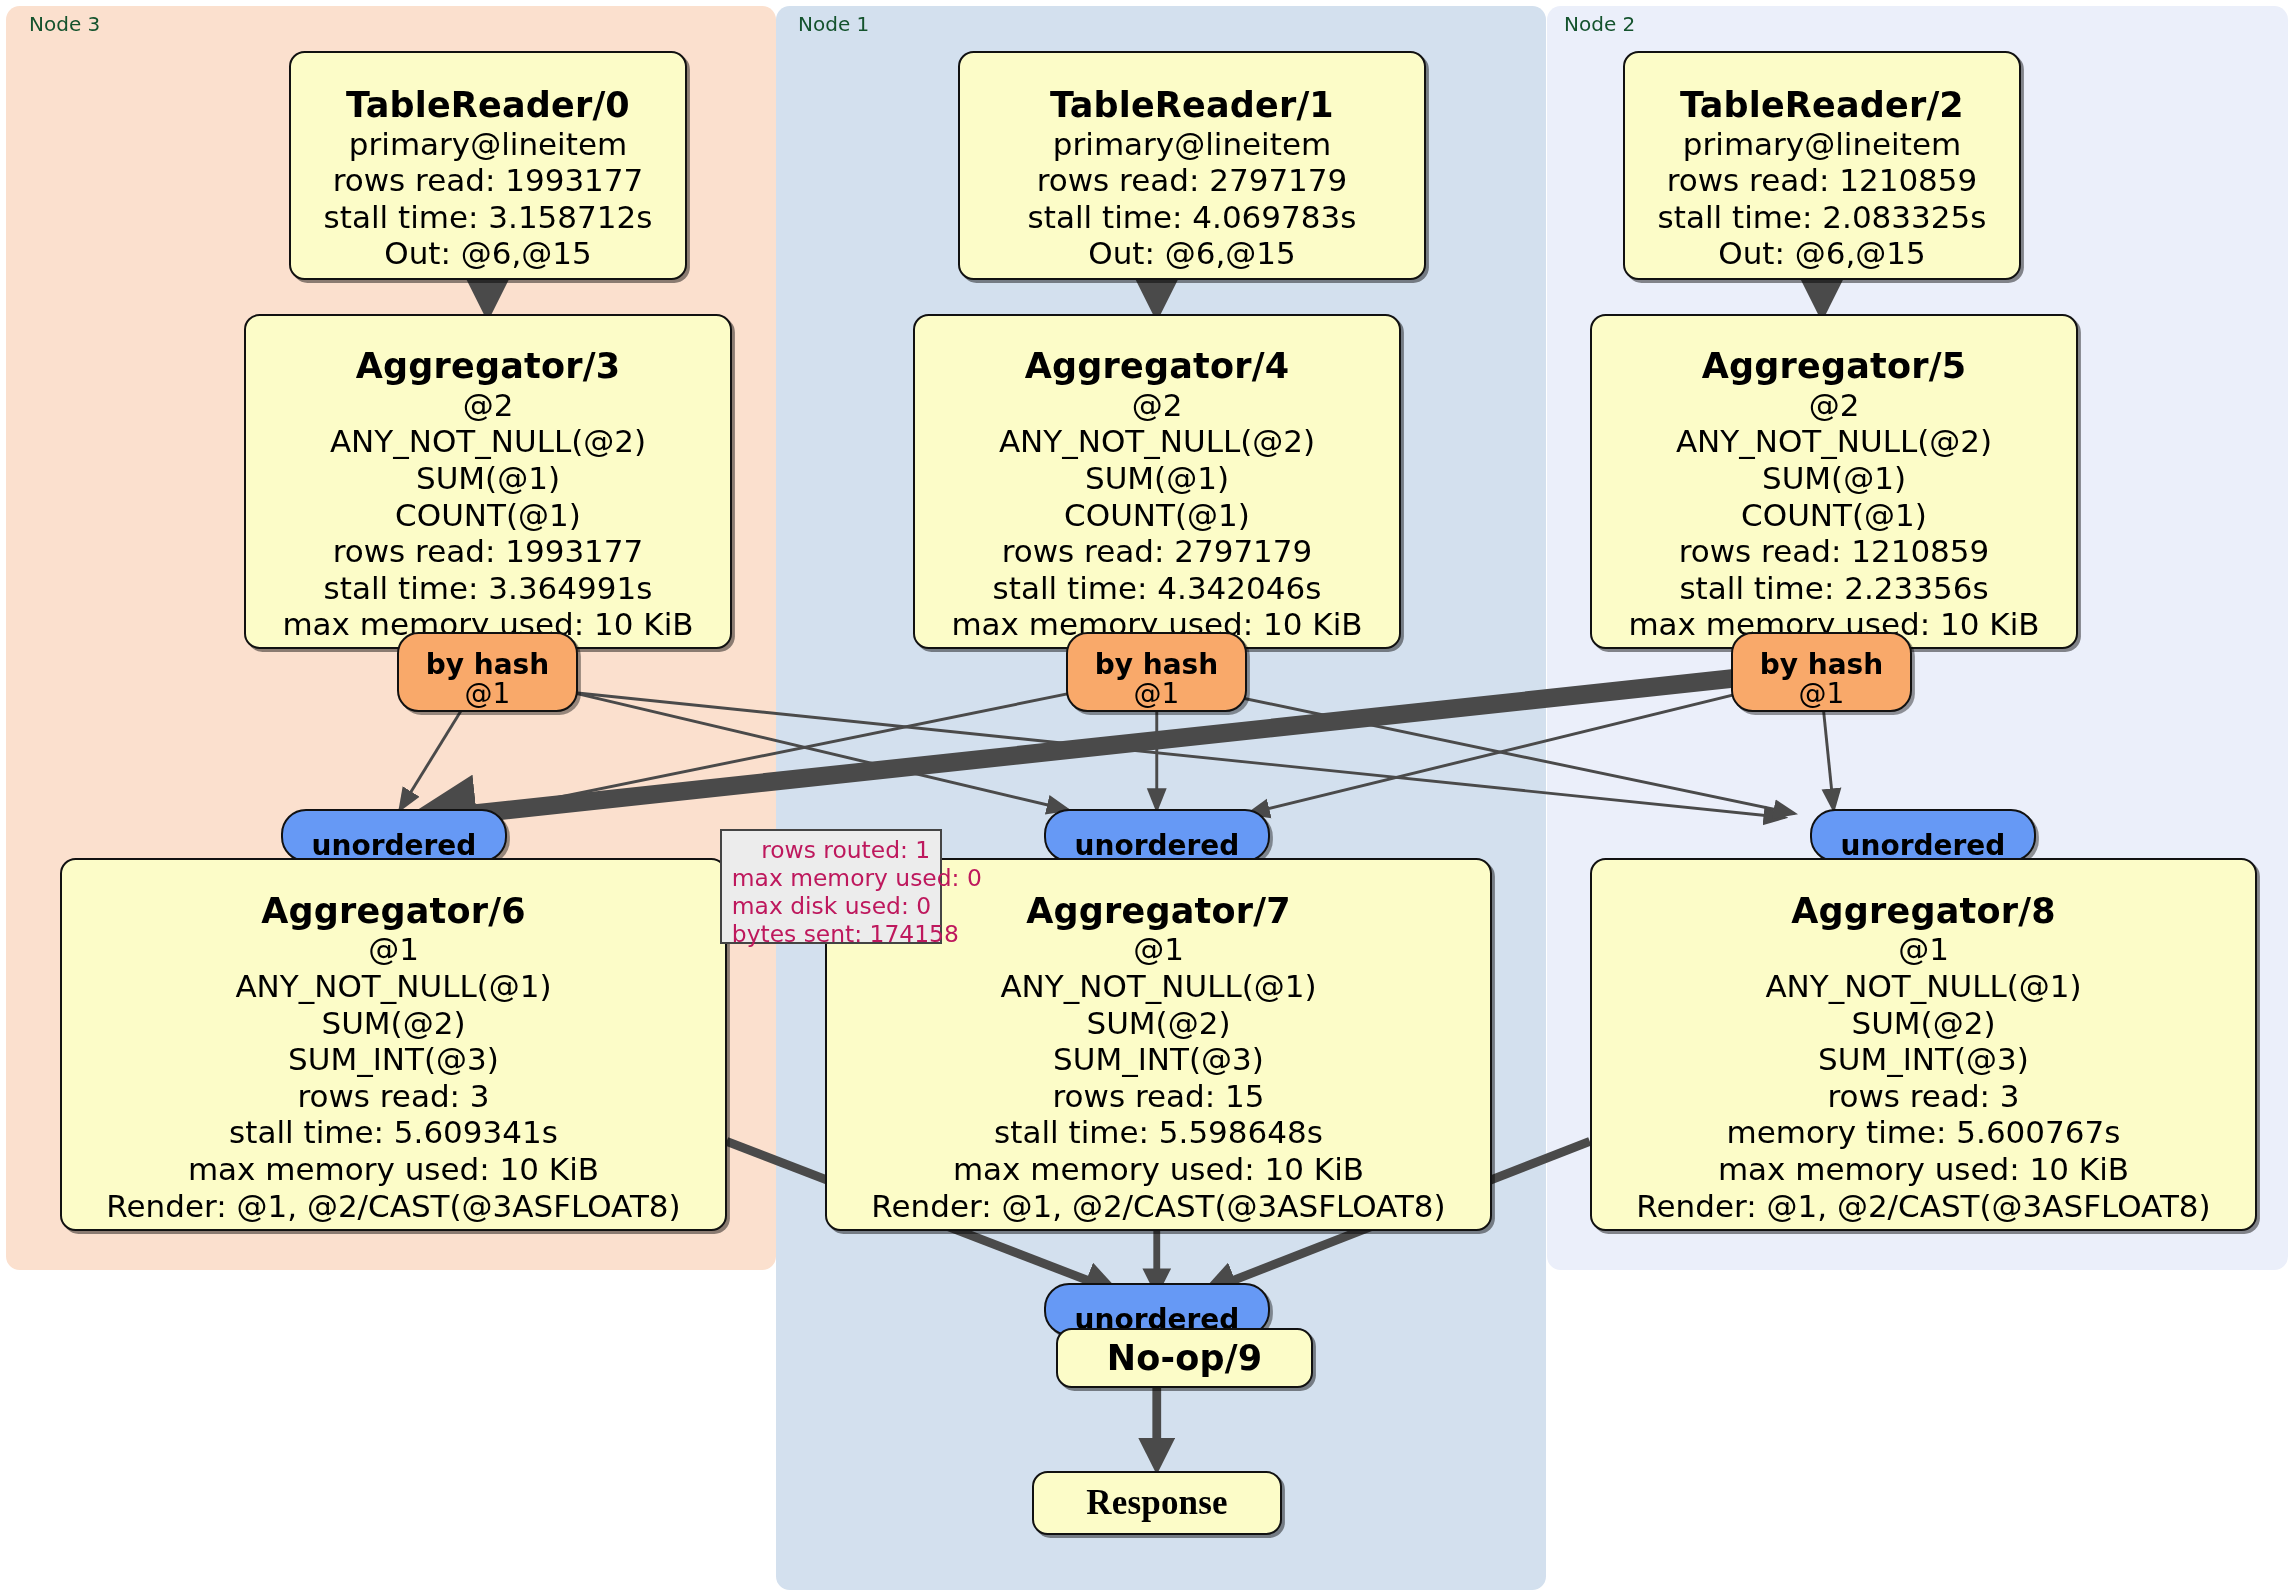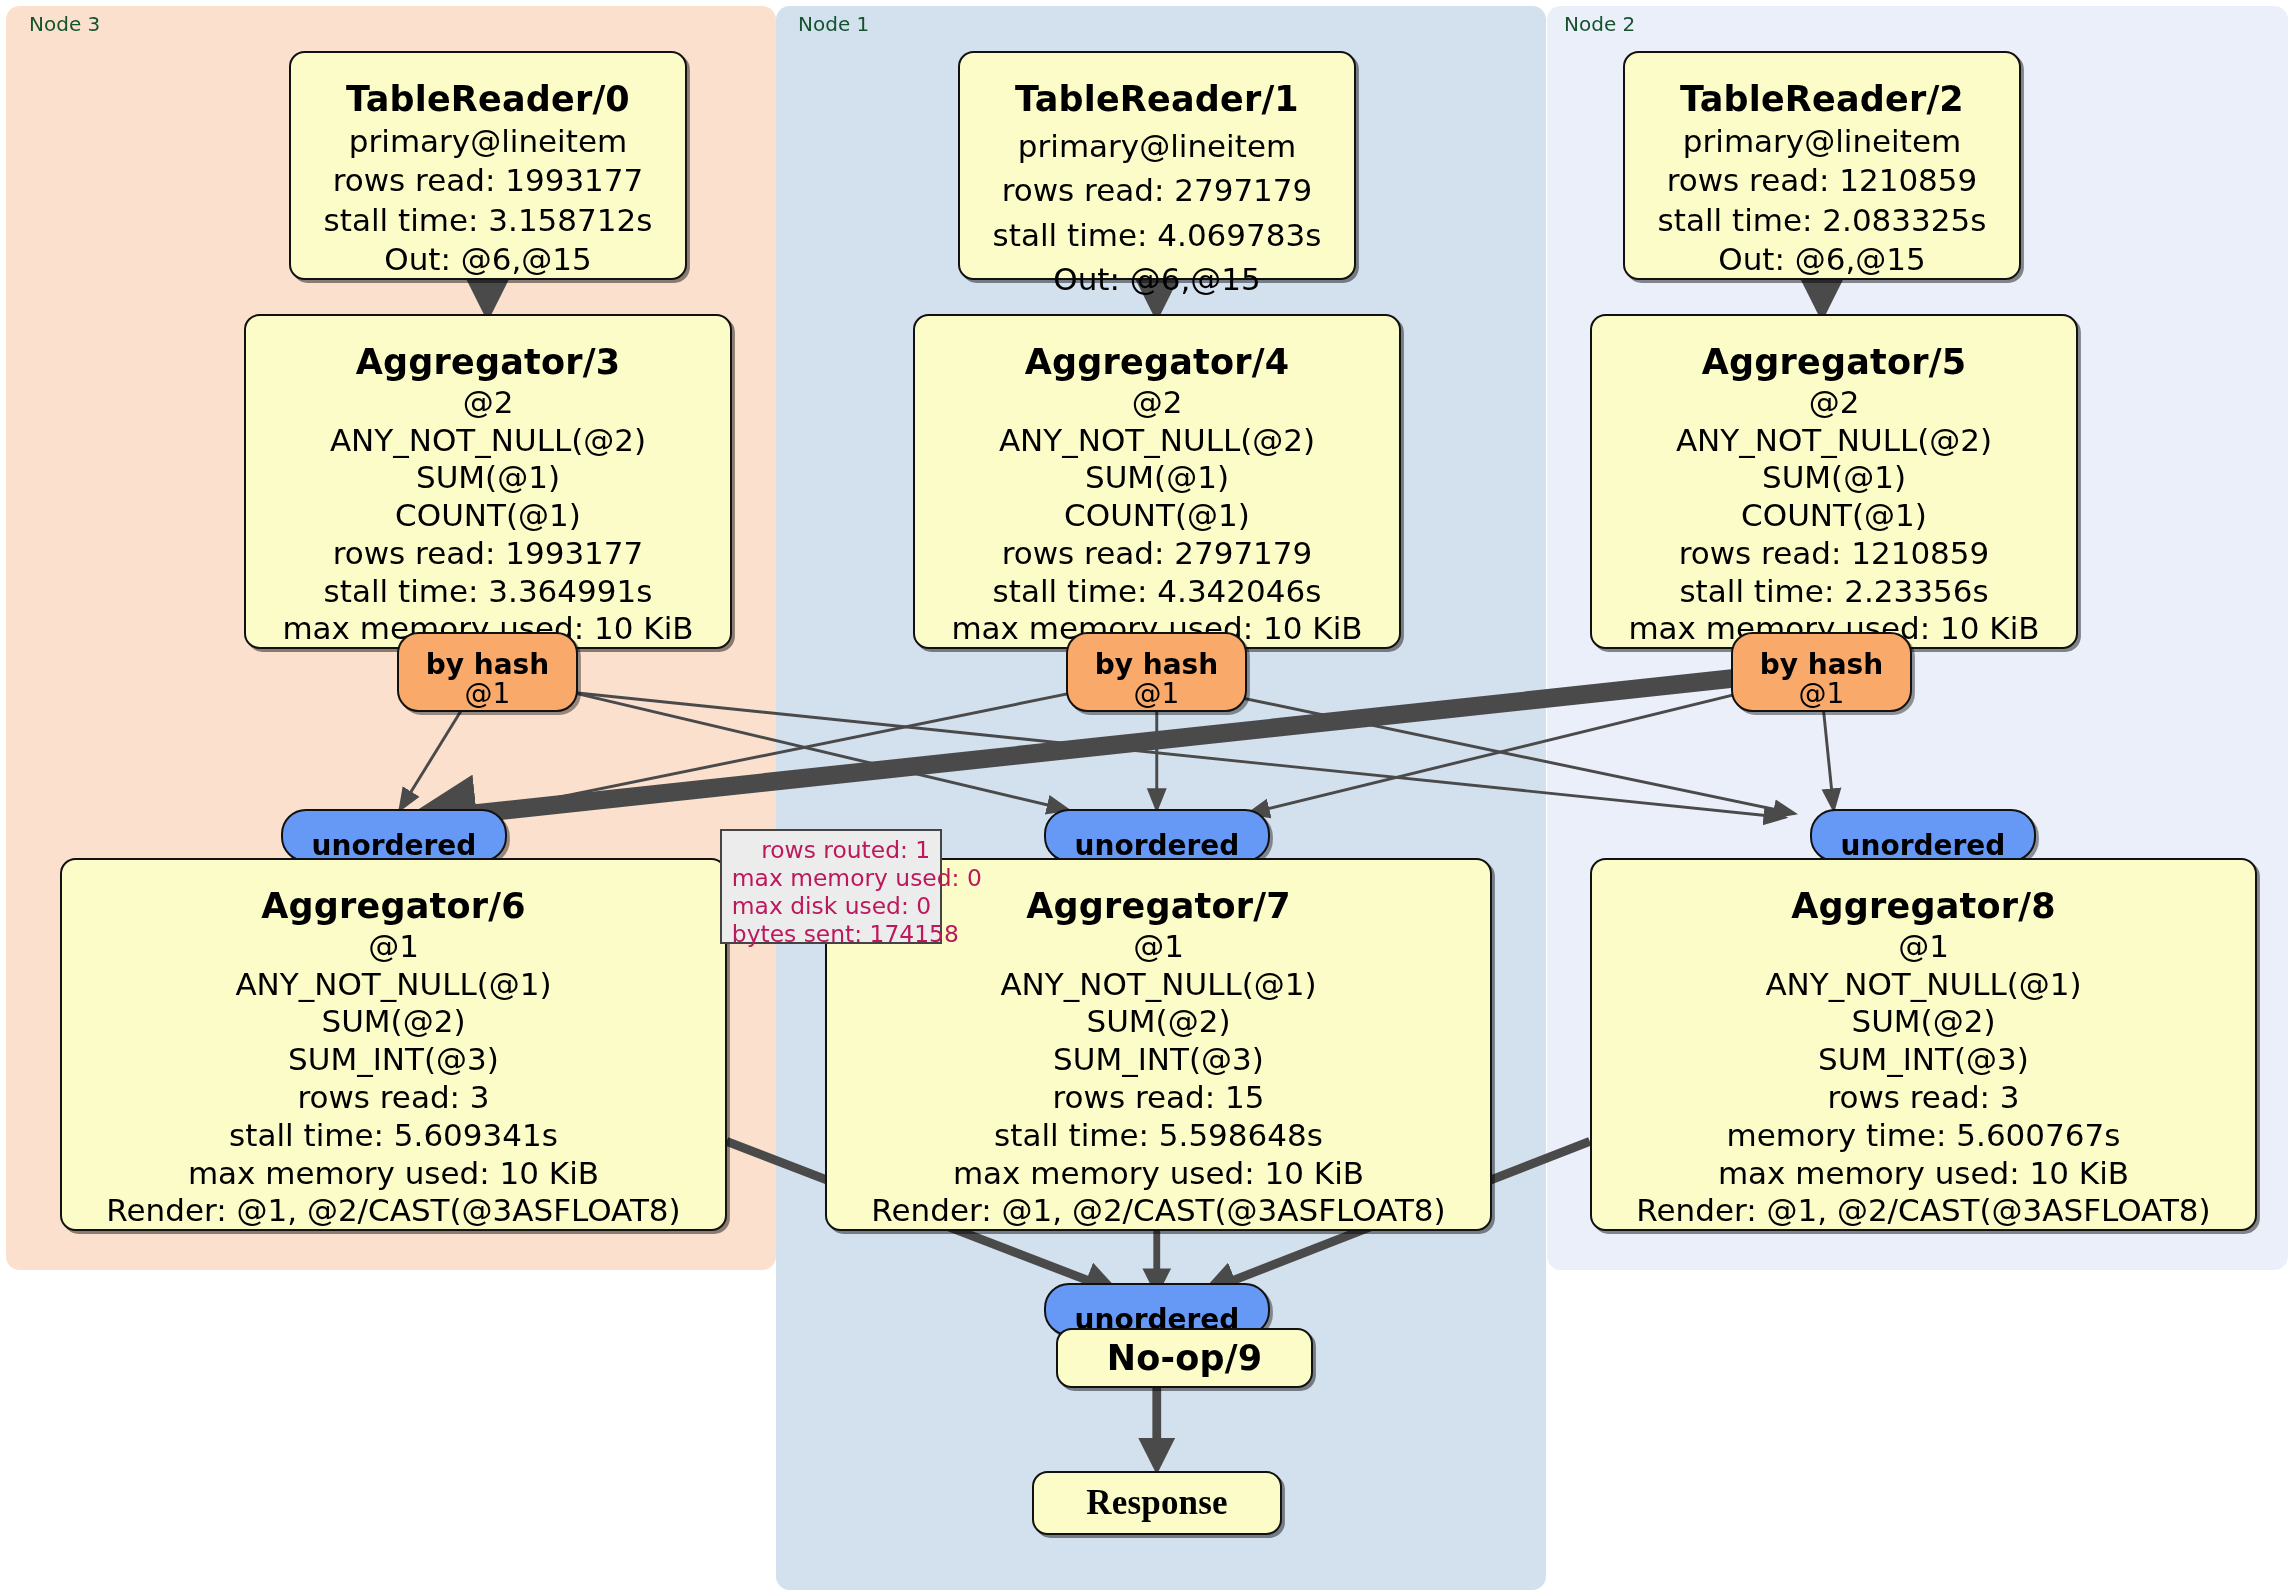--- a/index.html
+++ b/index.html
@@ -18,21 +18,21 @@
   }
 
   
   #edges{position:absolute;left:0;top:0;width:2294px;height:1596px;pointer-events:none;}
 
   
   .proc{
     position:absolute;background:#FCFCC8;border:2.9px solid #111;border-radius:15.6px;
     box-sizing:border-box;text-align:center;color:#000;
     box-shadow:2.9px 2.9px 0 rgba(0,0,0,.45);
-    display:flex;flex-direction:column;justify-content:space-between;align-items:center;
+    display:flex;flex-direction:column;justify-content:center;align-items:center;
     padding-top:26px;
   }
   .proc .ttl{font-size:35px;font-weight:bold;line-height:1.16;letter-spacing:0.2px;}
   .proc .ln{font-size:31px;line-height:1.18;white-space:nowrap;}
   .proc.compact{justify-content:center;padding-top:0;}
   .proc.compact .ttl{font-size:35px;}
 
   
   .pill{
     position:absolute;border:2.9px solid #111;border-radius:21.5px;box-sizing:border-box;
@@ -119,21 +119,21 @@
   </svg>
 
   <div class="proc" style="left:289px;top:51px;width:398px;height:229px;">
     <div class="ttl">TableReader/0</div>
     <div class="ln">primary@lineitem</div>
     <div class="ln">rows read: 1993177</div>
     <div class="ln">stall time: 3.158712s</div>
     <div class="ln">Out: @6,@15</div>
   </div>
 
-  <div class="proc" style="left:958px;top:51px;width:398px;height:229px;gap:8px;">
+  <div class="proc" style="left:958px;top:51px;width:468px;height:229px;">
     <div class="ttl">TableReader/1</div>
     <div class="ln">primary@lineitem</div>
     <div class="ln">rows read: 2797179</div>
     <div class="ln">stall time: 4.069783s</div>
     <div class="ln">Out: @6,@15</div>
   </div>
 
   <div class="proc" style="left:1623px;top:51px;width:398px;height:229px;">
     <div class="ttl">TableReader/2</div>
     <div class="ln">primary@lineitem</div>

